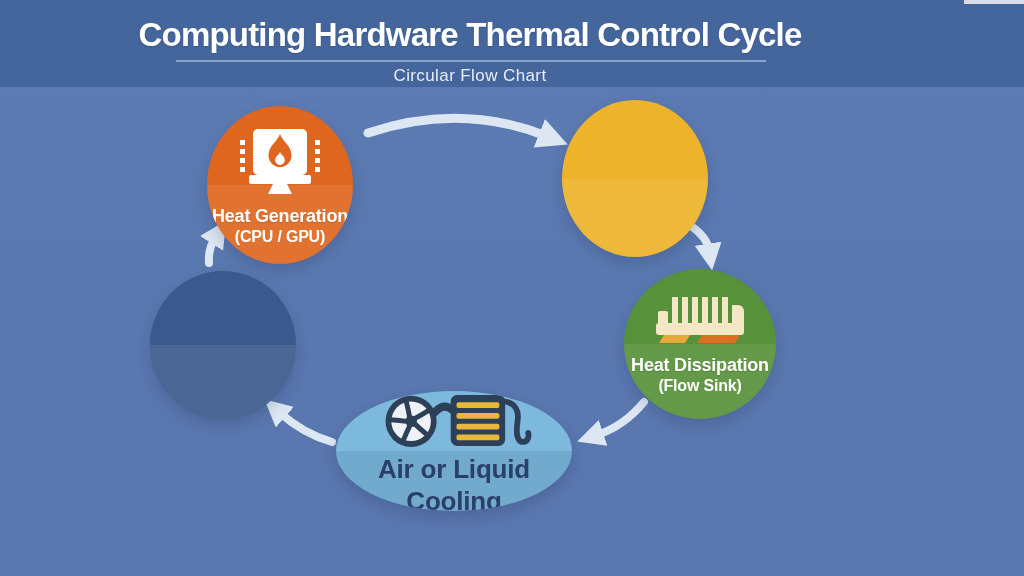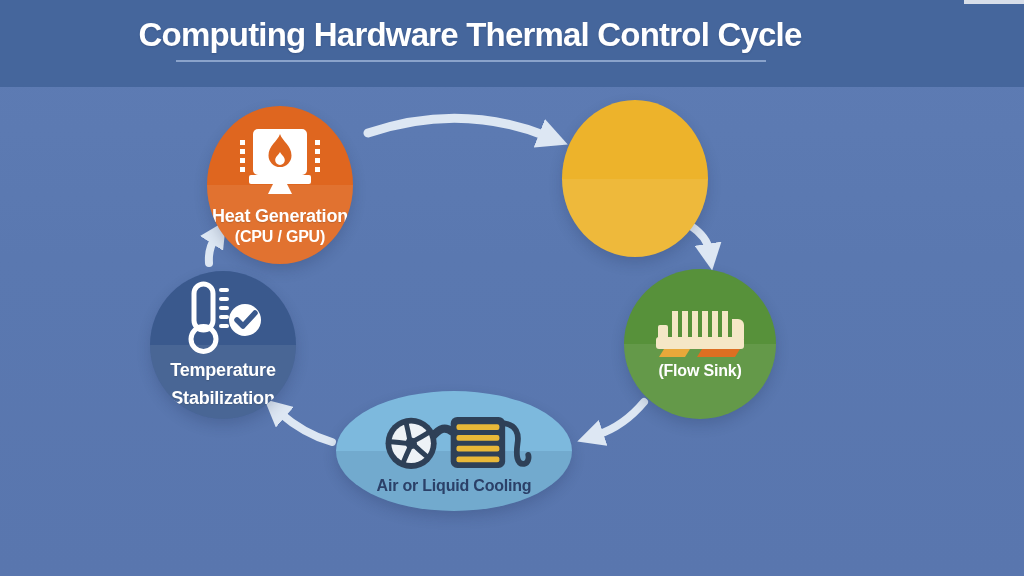--- a/index.html
+++ b/index.html
@@ -60,32 +60,33 @@
   .node-heat-transfer .node-sublabel{font-size:14.5px;}
 
   .node-heat-dissipation{left:624px; top:269px; width:152px; height:150px; background:#57913a;}
   .node-heat-dissipation .node-label{margin-top:8px;}
 
   .node-temperature{left:150px; top:271px; width:146px; height:148px; background:#3a598d;}
   .node-temperature .node-label{font-size:18px; margin-top:6px;}
 
   .node-cooling{left:336px; top:391px; width:236px; height:120px; background:#7db9dd;}
   .node-cooling .half{background:rgba(20,40,80,.10);}
-  .node-cooling .node-label{color:#2b4068; font-size:16px; margin-top:3px; text-shadow:none;}
+  .node-cooling .node-label{color:#2b4068; font-size:26px; margin-top:3px; text-shadow:none;}
 
   .icon{display:block; line-height:0;}
 </style>
 </head>
 <body>
 
 <div class="canvas">
 
   <div class="header-band"></div>
   <div class="title">Computing Hardware Thermal Control Cycle</div>
   <div class="title-rule"></div>
+  <div class="subtitle">Circular Flow Chart</div>
   <div class="top-right-strip"></div>
 
   <svg class="arrows" viewBox="0 0 1024 576">
     <defs>
       <marker id="ah" markerUnits="strokeWidth" markerWidth="3.4" markerHeight="3.4" refX="0.8" refY="1.7" orient="auto">
         <path d="M0 0 L3.4 1.7 L0 3.4 z" fill="#dde7f3"></path>
       </marker>
     </defs>
     <g fill="none" stroke="#dde7f3" stroke-linecap="round">
       <path d="M 368 133 Q 460 102 546 136" stroke-width="9" marker-end="url(#ah)"></path>
@@ -140,20 +141,21 @@
             <rect x="24" y="4" width="6" height="28"></rect>
             <rect x="34" y="4" width="6" height="28"></rect>
             <rect x="44" y="4" width="6" height="28"></rect>
             <rect x="54" y="4" width="6" height="28"></rect>
             <rect x="64" y="4" width="6" height="28"></rect>
             <rect x="74" y="4" width="6" height="28"></rect>
             <path d="M84 12 h6 a6 6 0 0 1 6 6 v14 h-12 z"></path>
           </g>
         </svg>
       </span>
+      <div class="node-label">Heat Dissipation</div>
       <div class="node-sublabel">(Flow Sink)</div>
     </div>
   </div>
 
   <div class="node node-cooling">
     <div class="half"></div>
     <div class="content">
       <span class="icon">
         <svg width="172" height="66" viewBox="0 0 172 80">
           <path d="M58 38 C 70 24, 76 24, 84 30" stroke="#2e4057" stroke-width="10" fill="none" stroke-linecap="round"></path>
@@ -178,34 +180,15 @@
           </g>
           <path d="M148 20 C 161 22, 165 32, 163 44 C 161 58, 162 70, 171 69 C 176 68, 177 62, 176 58" stroke="#2e4057" stroke-width="7" fill="none" stroke-linecap="round"></path>
         </svg>
       </span>
       <div class="node-label">Air or Liquid Cooling</div>
     </div>
   </div>
 
   <div class="node node-temperature">
     <div class="half"></div>
-    <div class="content">
-      <span class="icon">
-        <svg width="88" height="74" viewBox="0 0 88 74">
-          <rect x="15" y="4" width="19" height="46" rx="9.5" fill="none" stroke="#ffffff" stroke-width="5"></rect>
-          <circle cx="24.5" cy="59" r="12.5" fill="none" stroke="#ffffff" stroke-width="5"></circle>
-          <g fill="#ffffff">
-            <rect x="40" y="8" width="10" height="4" rx="2"></rect>
-            <rect x="40" y="17" width="10" height="4" rx="2"></rect>
-            <rect x="40" y="26" width="10" height="4" rx="2"></rect>
-            <rect x="40" y="35" width="10" height="4" rx="2"></rect>
-            <rect x="40" y="44" width="10" height="4" rx="2"></rect>
-          </g>
-          <circle cx="66" cy="40" r="16" fill="#ffffff"></circle>
-          <path d="M58 40 l6 6 l12 -13" stroke="#3a598d" stroke-width="5.5" fill="none" stroke-linecap="round" stroke-linejoin="round"></path>
-        </svg>
-      </span>
-      <div class="node-label">Temperature</div>
-      <div class="node-label">Stabilization</div>
-    </div>
   </div>
 
 </div>
 
 </body></html>

